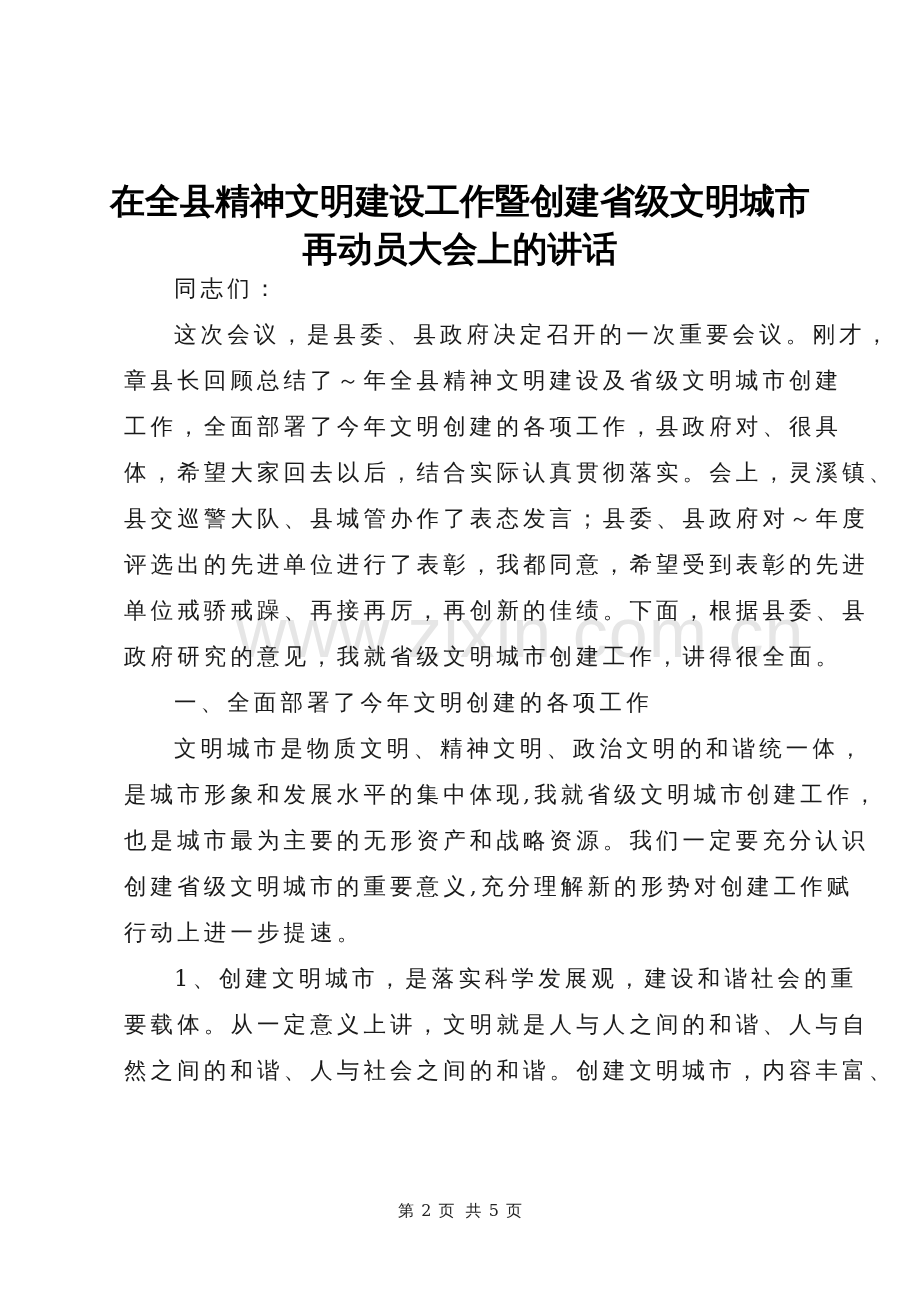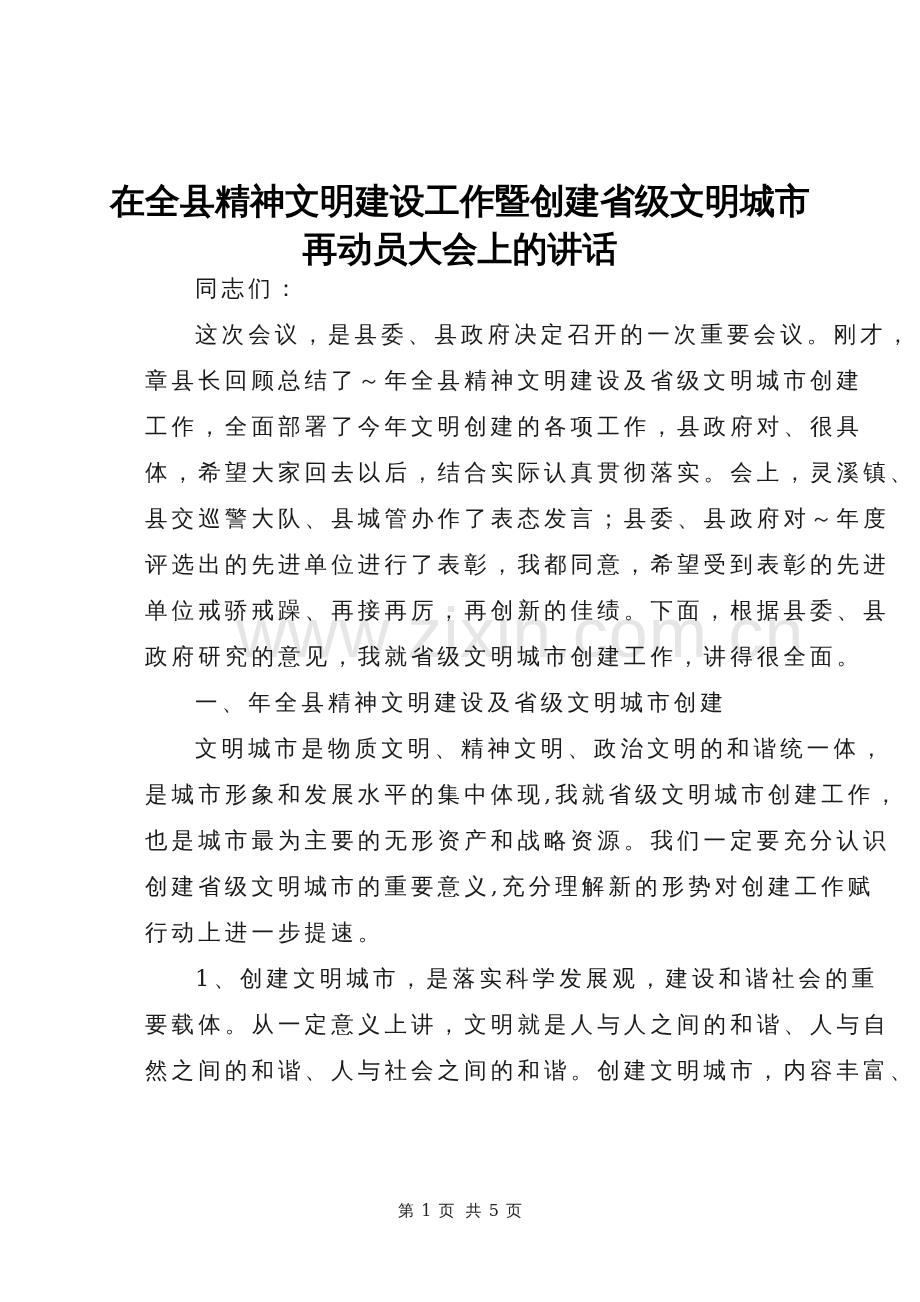--- a/index.html
+++ b/index.html
@@ -33,21 +33,20 @@
     top: 177px;
     color: #000000;
     letter-spacing: 0px;
   }
   .title .tline { display: block; white-space: nowrap; }
   .body {
     position: absolute;
     left: 124px;
     top: 265px;
     width: 680px;
-    margin-left: 21px;
   }
   .line {
     display: block;
     height: 46px;
     line-height: 46px;
     font-size: 22.5px;
     white-space: nowrap;
     letter-spacing: 4.1px;
     color: #1a1a1a;
   }
@@ -92,29 +91,29 @@
   <div class="body">
     <span class="line indent">同志们：</span>
     <span class="line indent">这次会议，是县委、县政府决定召开的一次重要会议。刚才，</span>
     <span class="line">章县长回顾总结了～年全县精神文明建设及省级文明城市创建</span>
     <span class="line">工作，全面部署了今年文明创建的各项工作，县政府对、很具</span>
     <span class="line">体，希望大家回去以后，结合实际认真贯彻落实。会上，灵溪镇、</span>
     <span class="line">县交巡警大队、县城管办作了表态发言；县委、县政府对～年度</span>
     <span class="line">评选出的先进单位进行了表彰，我都同意，希望受到表彰的先进</span>
     <span class="line">单位戒骄戒躁、再接再厉，再创新的佳绩。下面，根据县委、县</span>
     <span class="line">政府研究的意见，我就省级文明城市创建工作，讲得很全面。</span>
-    <span class="line indent">一、年全县精神文明建设及省级文明城市创建</span>
+    <span class="line indent">一、全面部署了今年文明创建的各项工作</span>
     <span class="line indent">文明城市是物质文明、精神文明、政治文明的和谐统一体，</span>
     <span class="line">是城市形象和发展水平的集中体现,我就省级文明城市创建工作，</span>
     <span class="line">也是城市最为主要的无形资产和战略资源。我们一定要充分认识</span>
     <span class="line">创建省级文明城市的重要意义,充分理解新的形势对创建工作赋</span>
     <span class="line">行动上进一步提速。</span>
     <span class="line indent">1、创建文明城市，是落实科学发展观，建设和谐社会的重</span>
     <span class="line">要载体。从一定意义上讲，文明就是人与人之间的和谐、人与自</span>
     <span class="line">然之间的和谐、人与社会之间的和谐。创建文明城市，内容丰富、</span>
   </div>
 
   <div class="footer">
-    <span>第 1 页</span>
+    <span>第 2 页</span>
     <span>共 5 页</span>
   </div>
 
 </div>
 
 </body></html>

